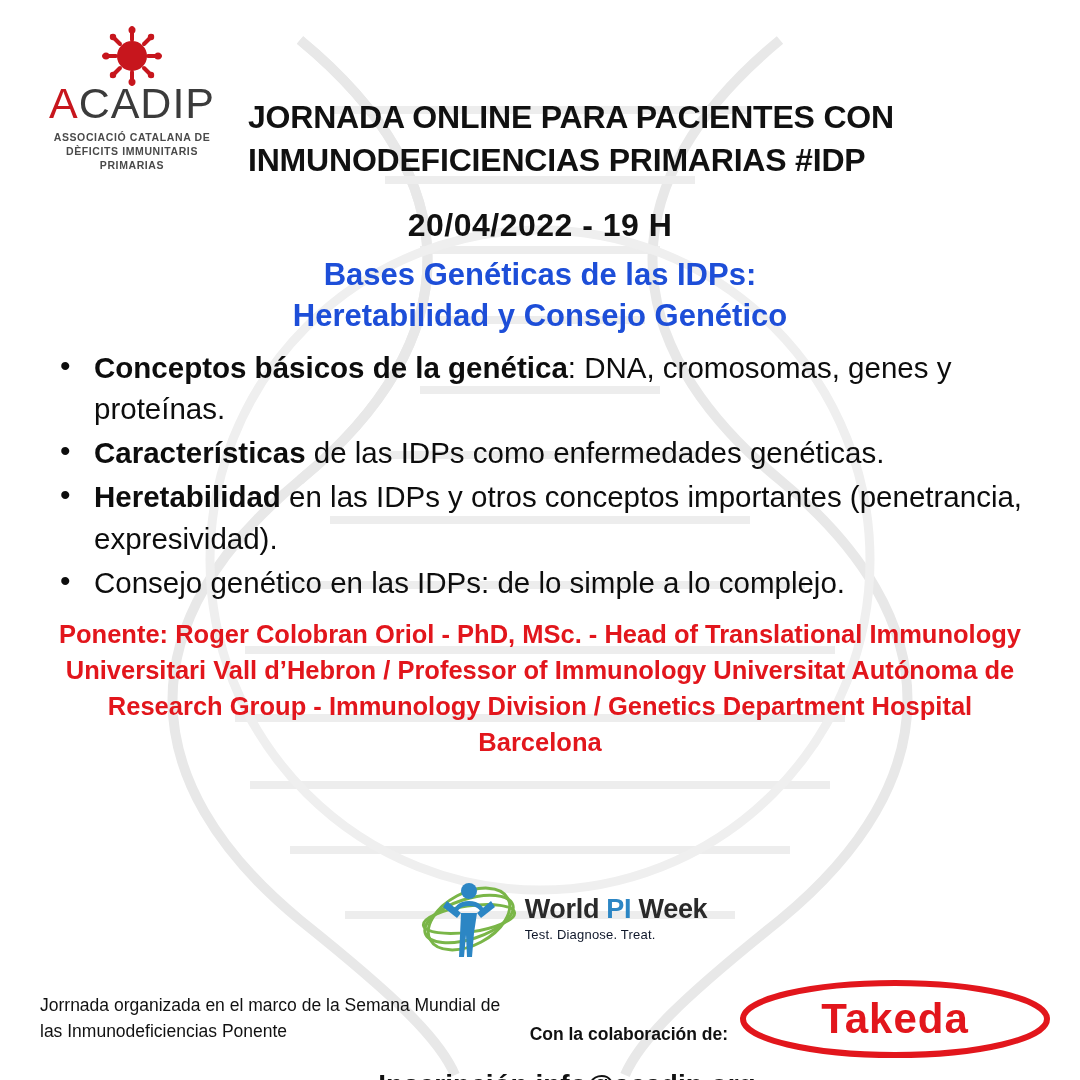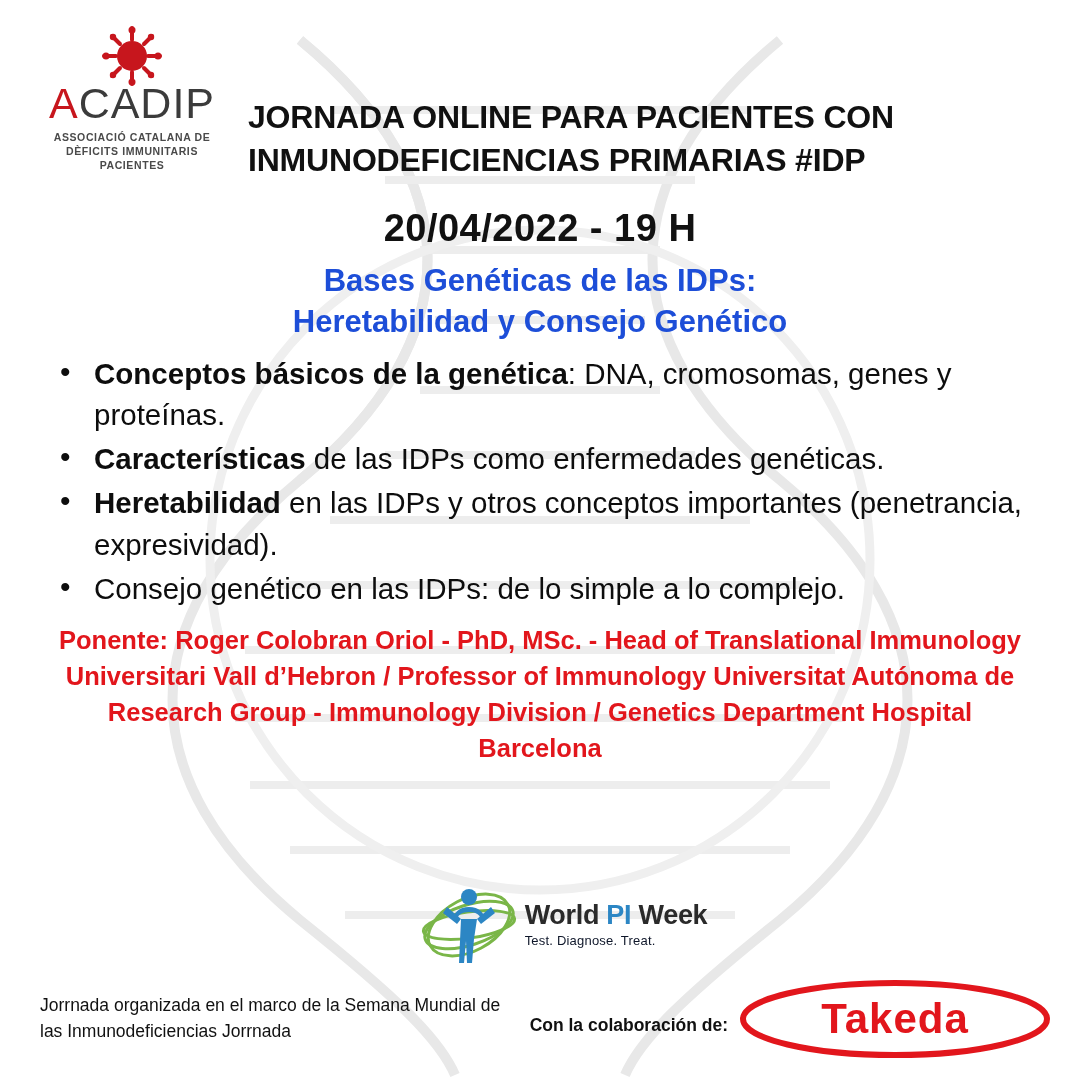--- a/index.html
+++ b/index.html
@@ -84,21 +84,21 @@
   }
 
   
   .center-block {
     position: relative;
     z-index: 2;
     text-align: center;
     margin-top: 26px;
   }
   .date-line {
-    font-size: 38px;
+    font-size: 32px;
     font-weight: bold;
     color: #111111;
     letter-spacing: 0.5px;
   }
   .subtitle {
     margin-top: 10px;
     font-size: 31px;
     font-weight: bold;
     color: #1d4ed8;
     line-height: 1.33;
@@ -197,21 +197,21 @@
     position: absolute;
     left: 40px;
     bottom: 36px;
     font-size: 17.5px;
     line-height: 1.5;
     color: #111111;
   }
   .collab {
     position: absolute;
     right: 352px;
-    bottom: 44px;
+    bottom: 35px;
     font-size: 17.5px;
     font-weight: bold;
     color: #111111;
   }
   .takeda {
     position: absolute;
     right: 30px;
     bottom: 22px;
     width: 310px;
     height: 78px;
@@ -281,21 +281,21 @@
         <circle cx="6" cy="32" r="3.5" fill="#c7161d"></circle>
         <circle cx="58" cy="32" r="3.5" fill="#c7161d"></circle>
         <circle cx="13" cy="13" r="3.2" fill="#c7161d"></circle>
         <circle cx="51" cy="51" r="3.2" fill="#c7161d"></circle>
         <circle cx="51" cy="13" r="3.2" fill="#c7161d"></circle>
         <circle cx="13" cy="51" r="3.2" fill="#c7161d"></circle>
       </svg>
       <div class="acadip-name"><span class="red">A</span><span>CADIP</span></div>
       <div class="acadip-sub">
         <div>ASSOCIACIÓ CATALANA DE</div>
-        <div>DÈFICITS IMMUNITARIS PACIENTES</div>
+        <div>DÈFICITS IMMUNITARIS PRIMARIAS</div>
       </div>
     </div>
 
     <div class="title-block">
       <div class="main-title">JORNADA ONLINE PARA PACIENTES CON</div>
       <div class="main-title">INMUNODEFICIENCIAS PRIMARIAS  #IDP</div>
     </div>
   </div>
 
   <div class="center-block">
@@ -338,21 +338,21 @@
         <div class="wpw-title"><span>World </span><span class="pi">PI </span><span>Week</span></div>
         <div class="wpw-tag">Test. Diagnose. Treat.</div>
       </div>
     </div>
     <div class="reg-text">Inscripción info@acadip.org</div>
   </div>
 
   <div class="footer">
     <div class="footer-note">
       <div>Jorrnada organizada en el marco de la Semana Mundial de</div>
-      <div>las Inmunodeficiencias Jorrnada</div>
+      <div>las Inmunodeficiencias Ponente</div>
     </div>
     <div class="collab">Con la colaboración de:</div>
     <div class="takeda">
       <svg width="310" height="78" viewBox="0 0 310 78" xmlns="http://www.w3.org/2000/svg" aria-hidden="true">
         <ellipse cx="155" cy="39" rx="152" ry="36" fill="none" stroke="#e2161c" stroke-width="6"></ellipse>
       </svg>
       <div class="takeda-word">Takeda</div>
     </div>
   </div>
 

